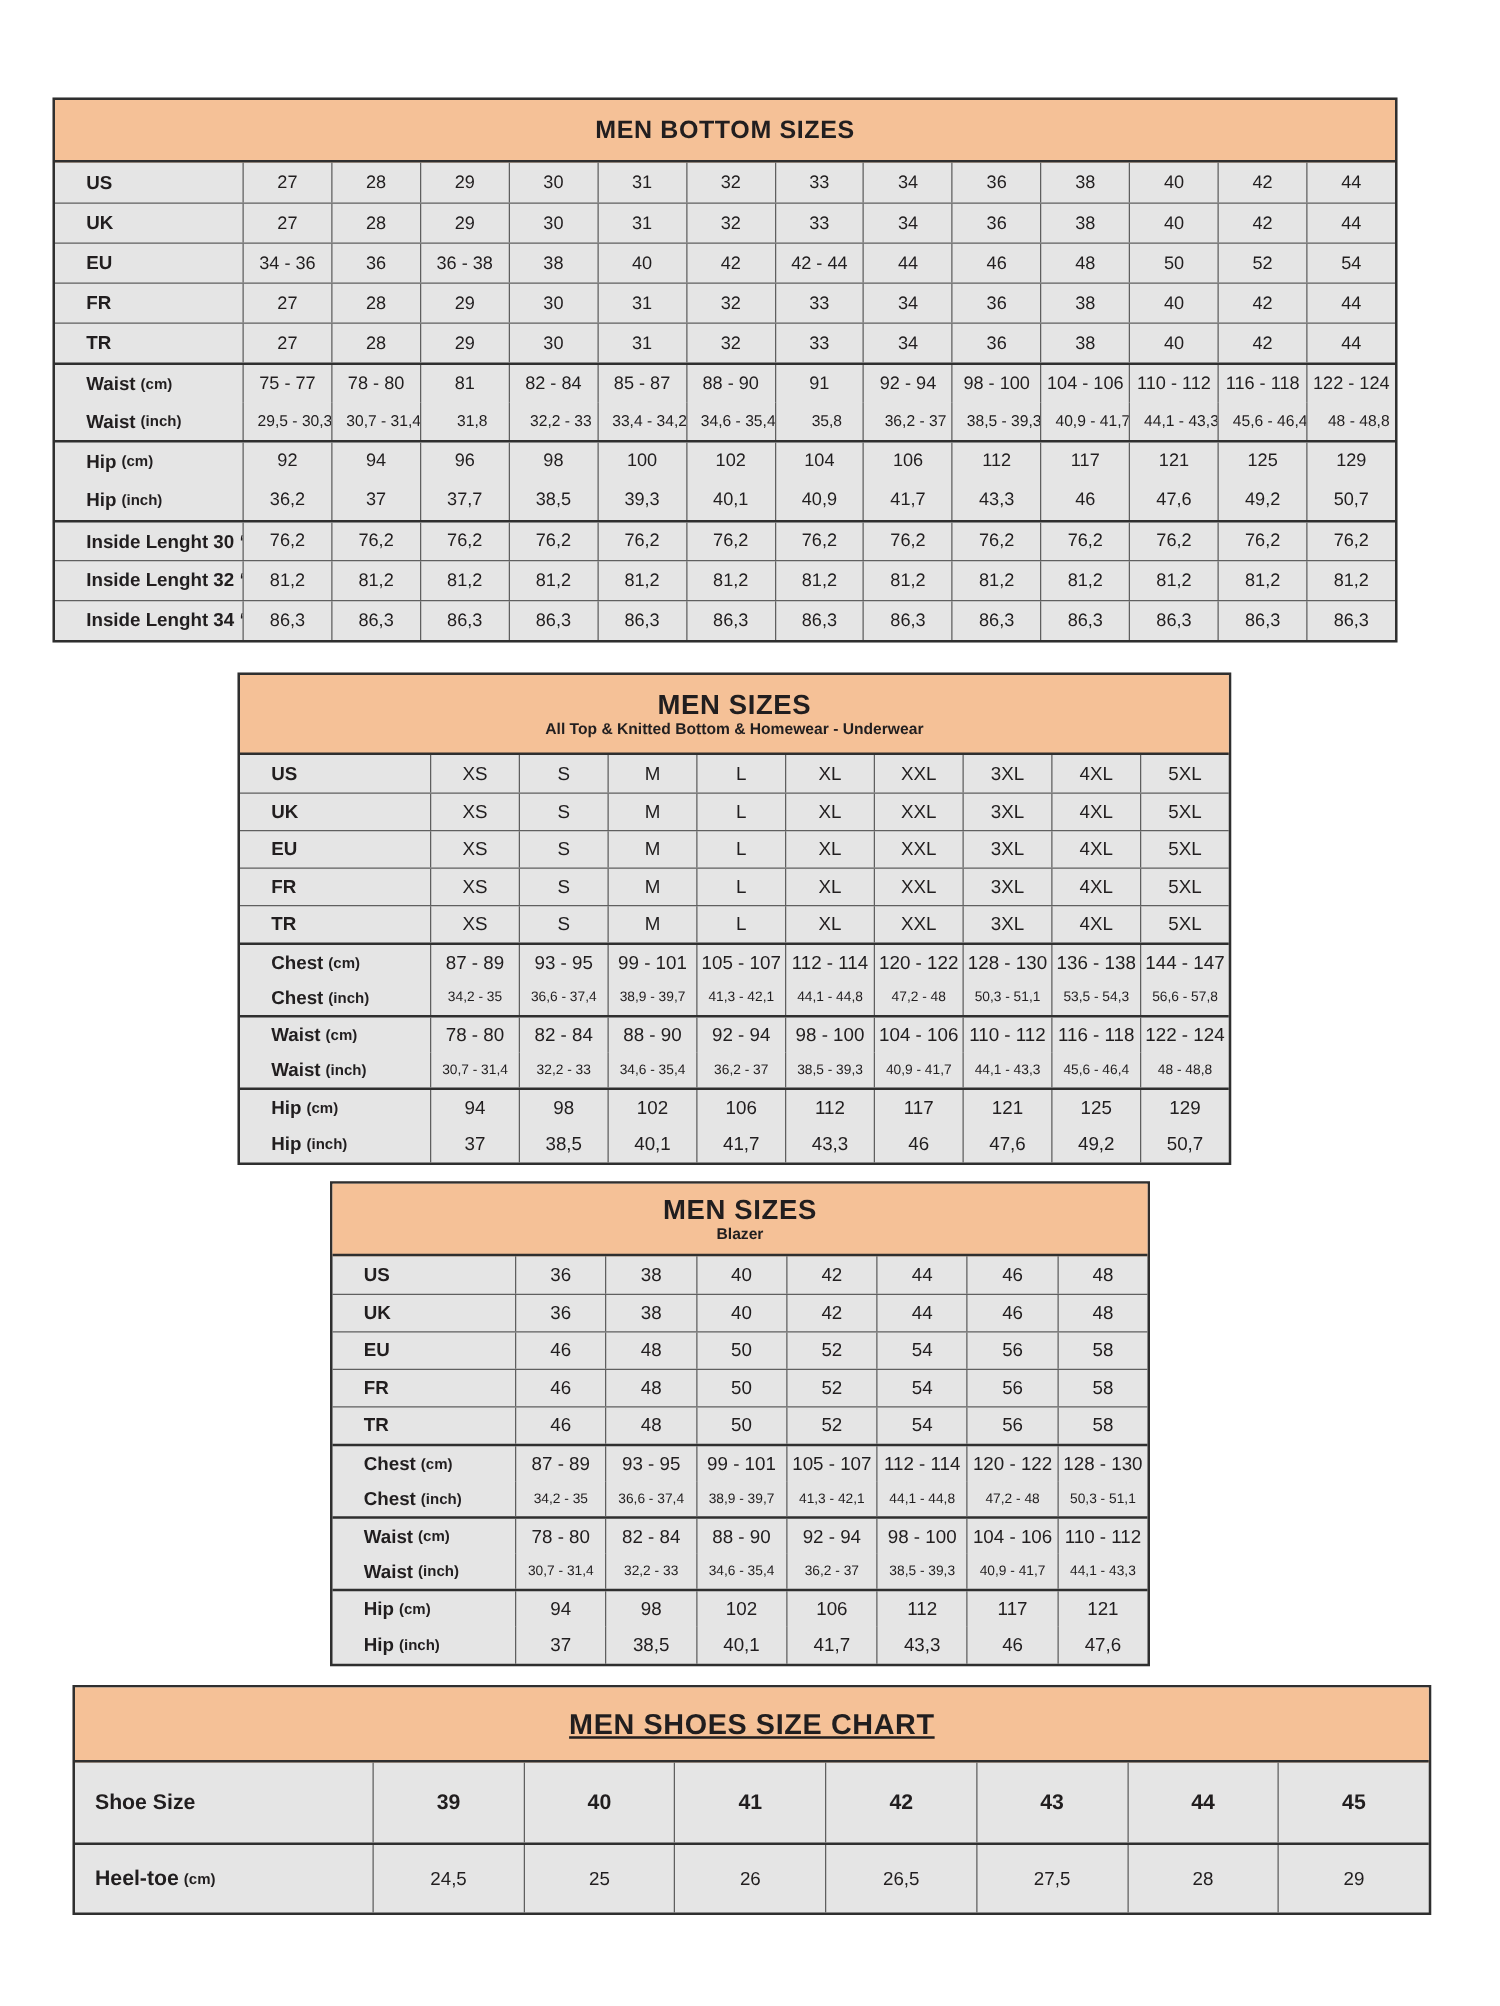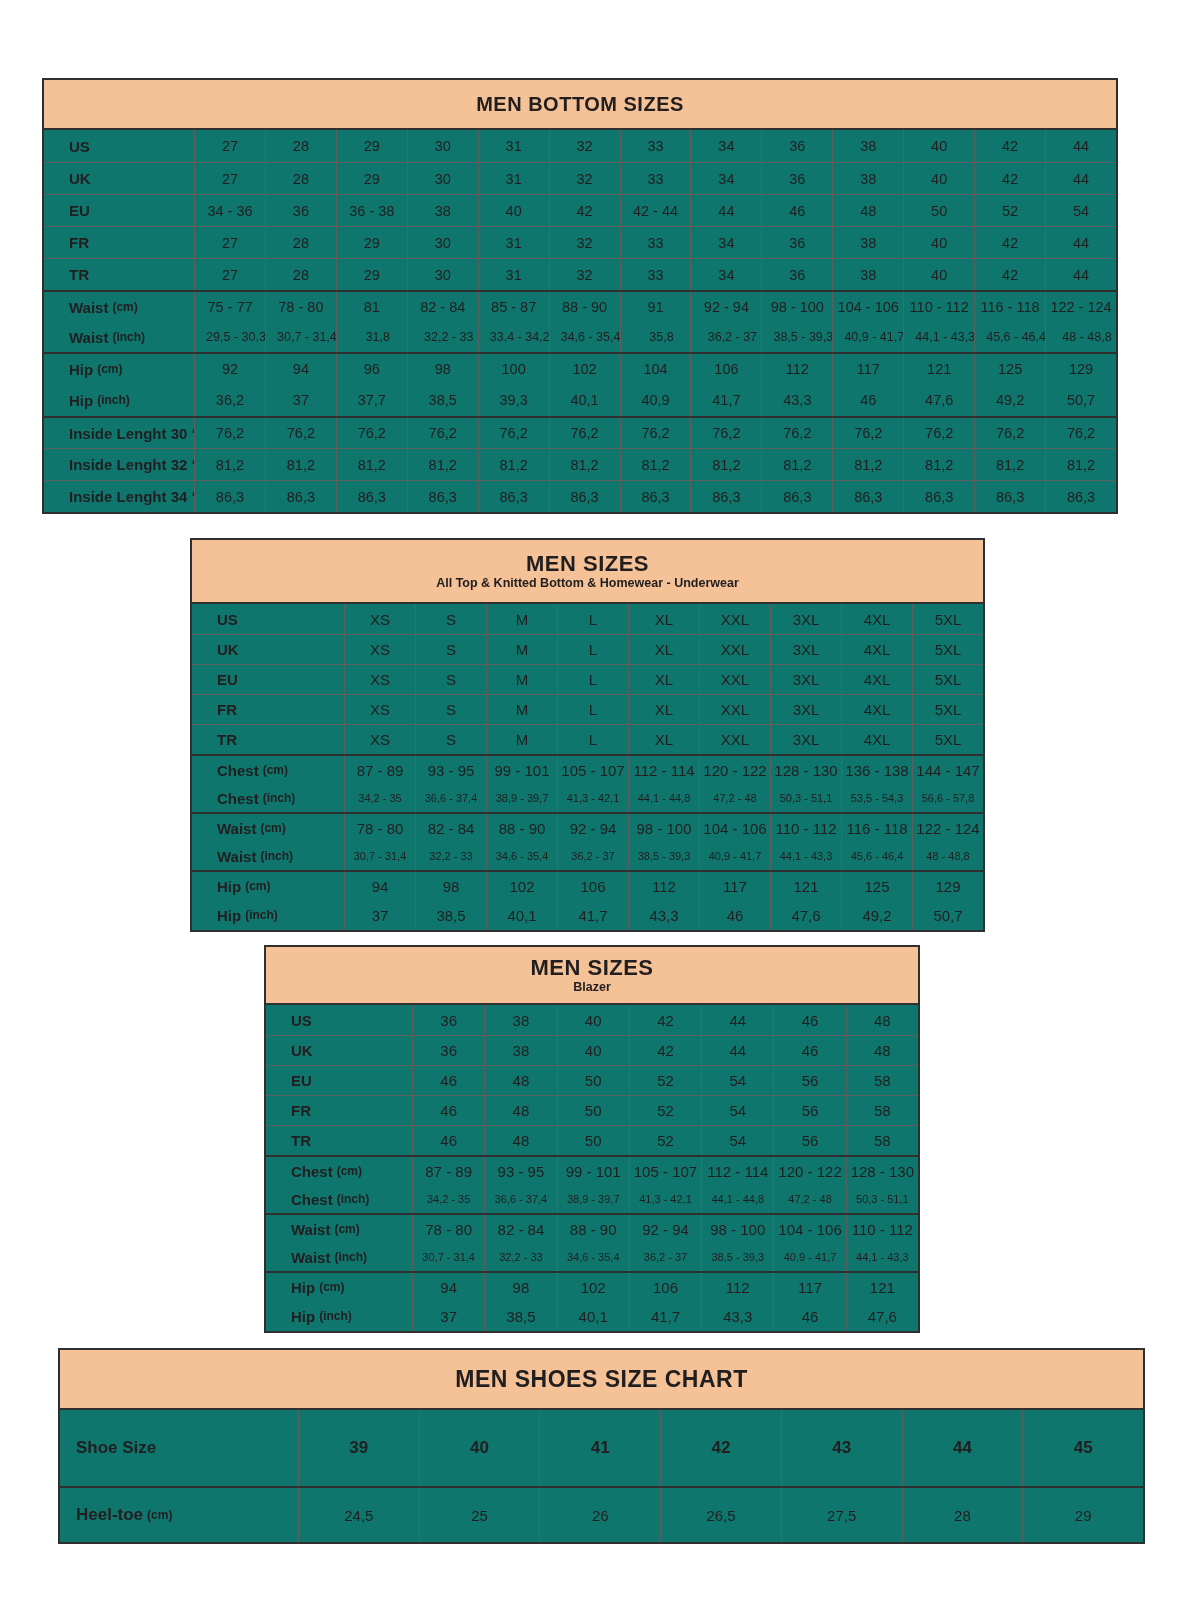--- a/index.html
+++ b/index.html
@@ -17,21 +17,21 @@
   .sheet{
     position:relative;
     width:1200px;
     height:1605px;
     background:#ffffff;
     overflow:hidden;
   }
   .size-table{
     position:absolute;
     border:2px solid var(--border-dark);
-    background:#0f766e;
+    background:#e5e5e5;
   }
   .band{
     background:var(--band-bg);
     border-bottom:2px solid var(--border-dark);
     display:flex;
     flex-direction:column;
     align-items:center;
     justify-content:center;
     text-align:center;
   }
@@ -99,23 +99,23 @@
   
   .t3{left:264px;top:945px;width:656px;}
   .t3 .band{height:58px;}
   .t3 .band-title{font-size:22px;}
   .t3 .row{height:30px;}
   .t3 .row.small{height:28px;}
   .t3 .cell.label{width:146px;}
 
   
   .t4{left:58px;top:1348px;width:1087px;}
-  .t4 .band{height:60px;}
+  .t4 .band{height:60px;text-decoration:underline;}
   .t4 .band-title{font-size:23px;}
-  .t4 .row:nth-of-type(1){height:76px;justify-content:flex-end;}
+  .t4 .row:nth-of-type(1){height:64px;justify-content:flex-end;}
   .t4 .row:nth-of-type(2){height:56px;justify-content:flex-end;}
   .t4 .cell.label{width:238px;padding-left:16px;font-size:17px;}
   .t4 .cell.value{font-size:15px;}
   .t4 .row.bold-cells .cell.value{font-size:17px;}
 </style>
 </head>
 <body>
 
 <div class="sheet">
 

